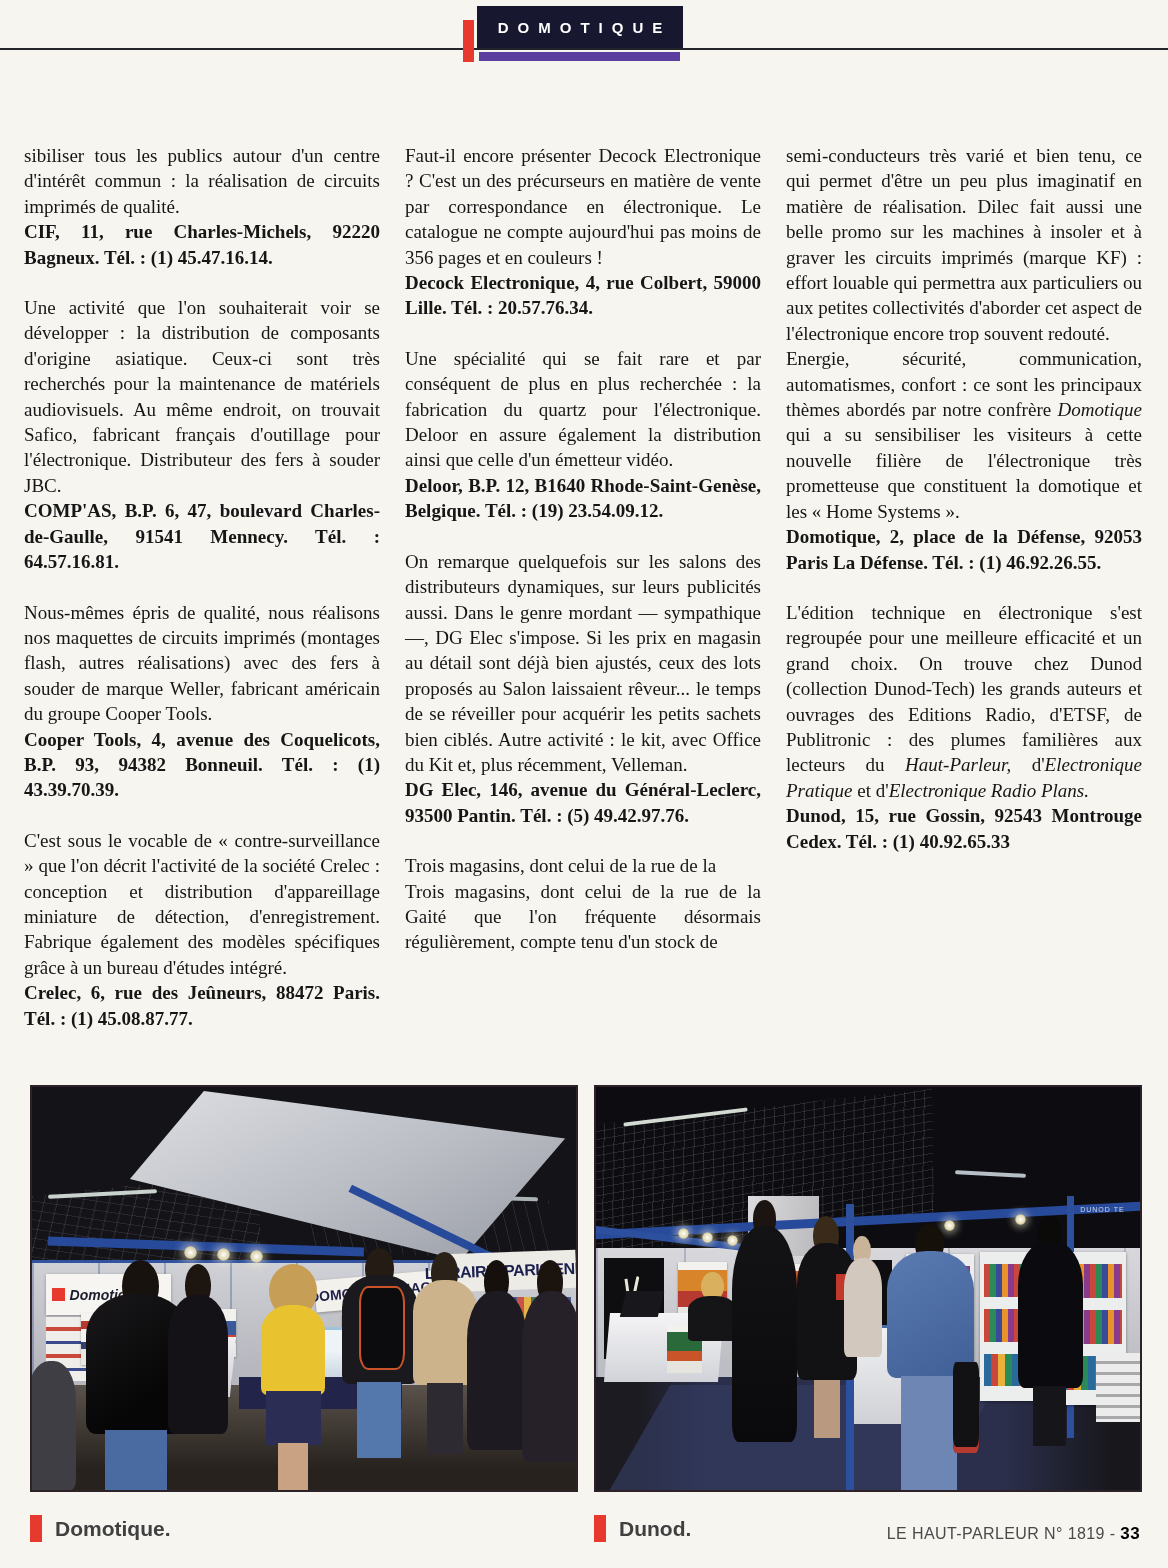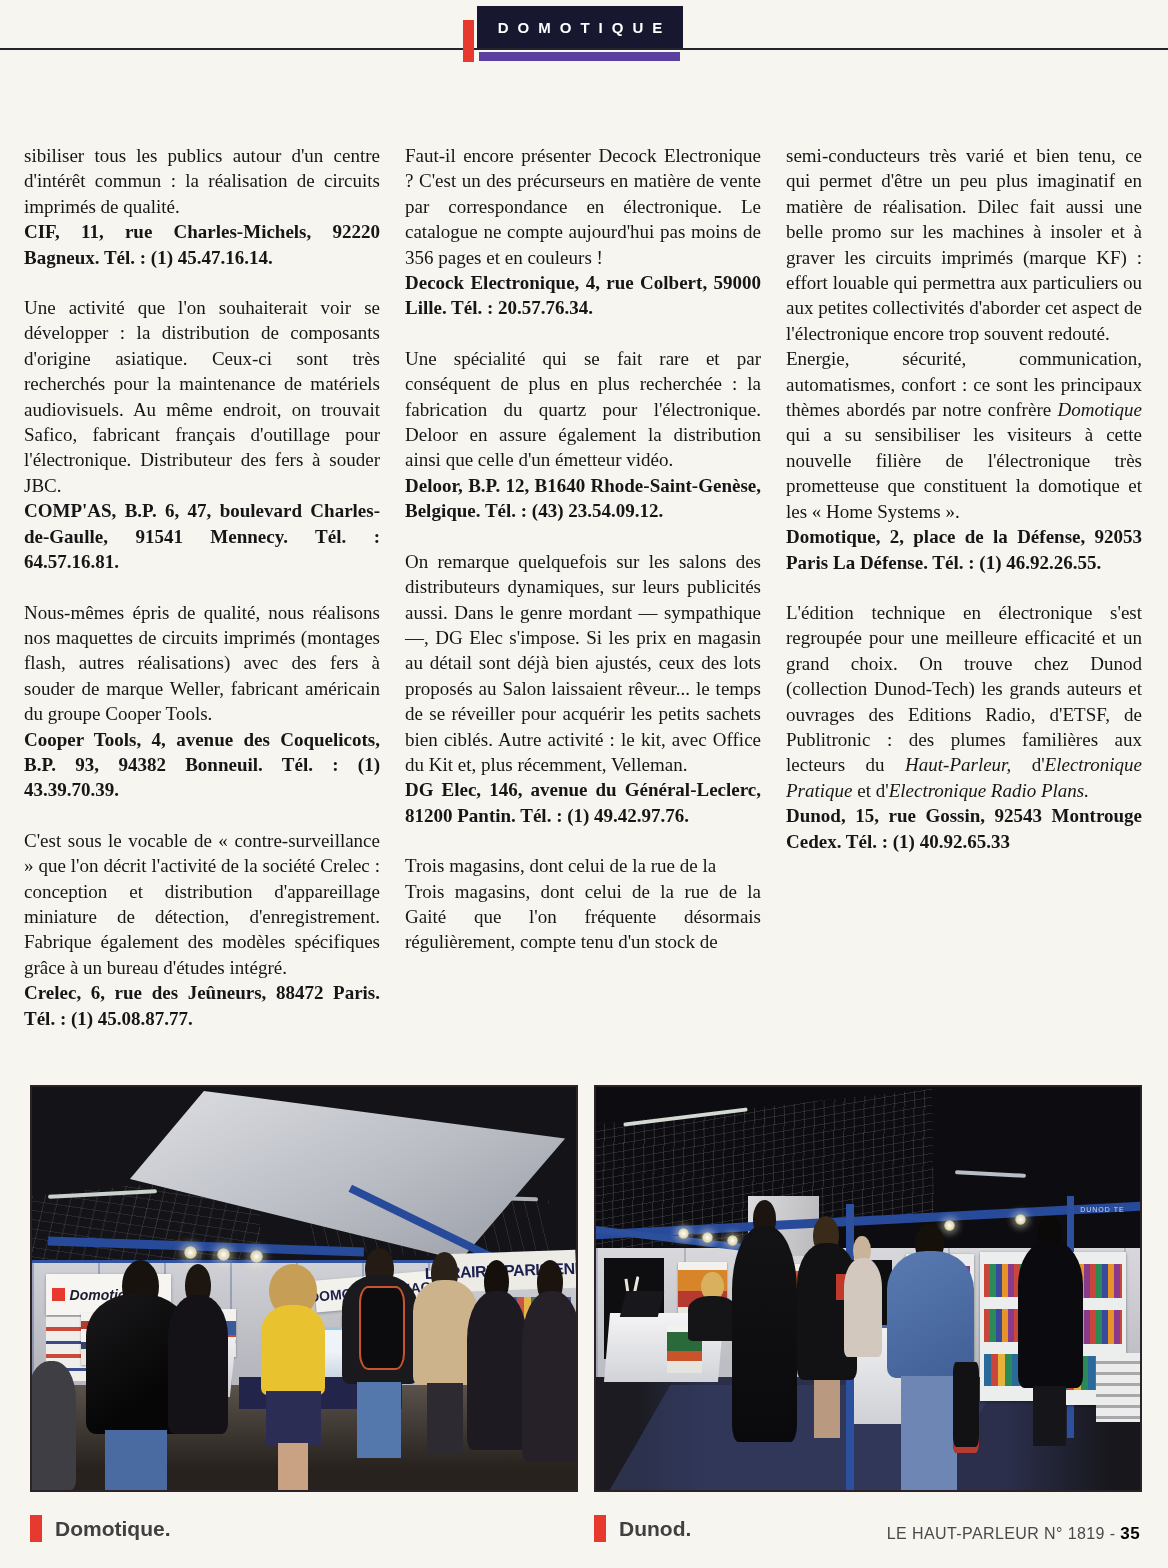--- a/index.html
+++ b/index.html
@@ -209,23 +209,23 @@
           <p class="blk address"><span>Cooper Tools, 4, avenue des Coquelicots, B.P. 93, 94382 Bonneuil. Tél. : (1) 43.39.70.39.</span></p>
           <p class="blk body"><span>C'est sous le vocable de « contre-surveillance » que l'on décrit l'activité de la société Crelec : conception et distribution d'appareillage miniature de détection, d'enregistrement. Fabrique également des modèles spécifiques grâce à un bureau d'études intégré.</span></p>
           <p class="blk address"><span>Crelec, 6, rue des Jeûneurs, 88472 Paris. Tél. : (1) 45.08.87.77.</span></p>
         </div>
     </div>
     <div class="col">
       <div>
           <p class="blk body"><span>Faut-il encore présenter Decock Electronique ? C'est un des précurseurs en matière de vente par correspondance en électronique. Le catalogue ne compte aujourd'hui pas moins de 356 pages et en couleurs !</span></p>
           <p class="blk address"><span>Decock Electronique, 4, rue Colbert, 59000 Lille. Tél. : 20.57.76.34.</span></p>
           <p class="blk body"><span>Une spécialité qui se fait rare et par conséquent de plus en plus recherchée : la fabrication du quartz pour l'électronique. Deloor en assure également la distribution ainsi que celle d'un émetteur vidéo.</span></p>
-          <p class="blk address"><span>Deloor, B.P. 12, B1640 Rhode-Saint-Genèse, Belgique. Tél. : (43) 23.54.09.12.</span></p>
+          <p class="blk address"><span>Deloor, B.P. 12, B1640 Rhode-Saint-Genèse, Belgique. Tél. : (19) 23.54.09.12.</span></p>
           <p class="blk body"><span>On remarque quelquefois sur les salons des distributeurs dynamiques, sur leurs publicités aussi. Dans le genre mordant — sympathique —, DG Elec s'impose. Si les prix en magasin au détail sont déjà bien ajustés, ceux des lots proposés au Salon laissaient rêveur... le temps de se réveiller pour acquérir les petits sachets bien ciblés. Autre activité : le kit, avec Office du Kit et, plus récemment, Velleman.</span></p>
-          <p class="blk address"><span>DG Elec, 146, avenue du Général-Leclerc, 81200 Pantin. Tél. : (1) 49.42.97.76.</span></p>
+          <p class="blk address"><span>DG Elec, 146, avenue du Général-Leclerc, 93500 Pantin. Tél. : (5) 49.42.97.76.</span></p>
           <p class="blk body repeat"><span>Trois magasins, dont celui de la rue de la</span></p>
           <p class="blk body"><span>Trois magasins, dont celui de la rue de la Gaité que l'on fréquente désormais régulièrement, compte tenu d'un stock de</span></p>
         </div>
     </div>
     <div class="col">
       <div>
           <p class="blk body"><span>semi-conducteurs très varié et bien tenu, ce qui permet d'être un peu plus imaginatif en matière de réalisation. Dilec fait aussi une belle promo sur les machines à insoler et à graver les circuits imprimés (marque KF) : effort louable qui permettra aux particuliers ou aux petites collectivités d'aborder cet aspect de l'électronique encore trop souvent redouté.</span></p>
           <p class="blk body"><span>Energie, sécurité, communication, automatismes, confort : ce sont les principaux thèmes abordés par notre confrère </span><span class="it">Domotique</span><span> qui a su sensibiliser les visiteurs à cette nouvelle filière de l'électronique très prometteuse que constituent la domotique et les « Home Systems ».</span></p>
           <p class="blk address"><span>Domotique, 2, place de la Défense, 92053 Paris La Défense. Tél. : (1) 46.92.26.55.</span></p>
           <p class="blk body"><span>L'édition technique en électronique s'est regroupée pour une meilleure efficacité et un grand choix. On trouve chez Dunod (collection Dunod-Tech) les grands auteurs et ouvrages des Editions Radio, d'ETSF, de Publitronic : des plumes familières aux lecteurs du </span><span class="it">Haut-Parleur,</span><span> d'</span><span class="it">Electronique Pratique</span><span> et d'</span><span class="it">Electronique Radio Plans.</span></p>
@@ -388,16 +388,16 @@
           </div>
       </figure>
       <div class="cap">
         <span class="bullet"></span>
         <span>Dunod.</span>
       </div>
     </div>
   </div>
 
   <div class="footer">
-    <span>LE HAUT-PARLEUR N° 1819 - </span><b>35</b>
+    <span>LE HAUT-PARLEUR N° 1819 - </span><b>33</b>
   </div>
 
 </div>
 
 </body></html>

